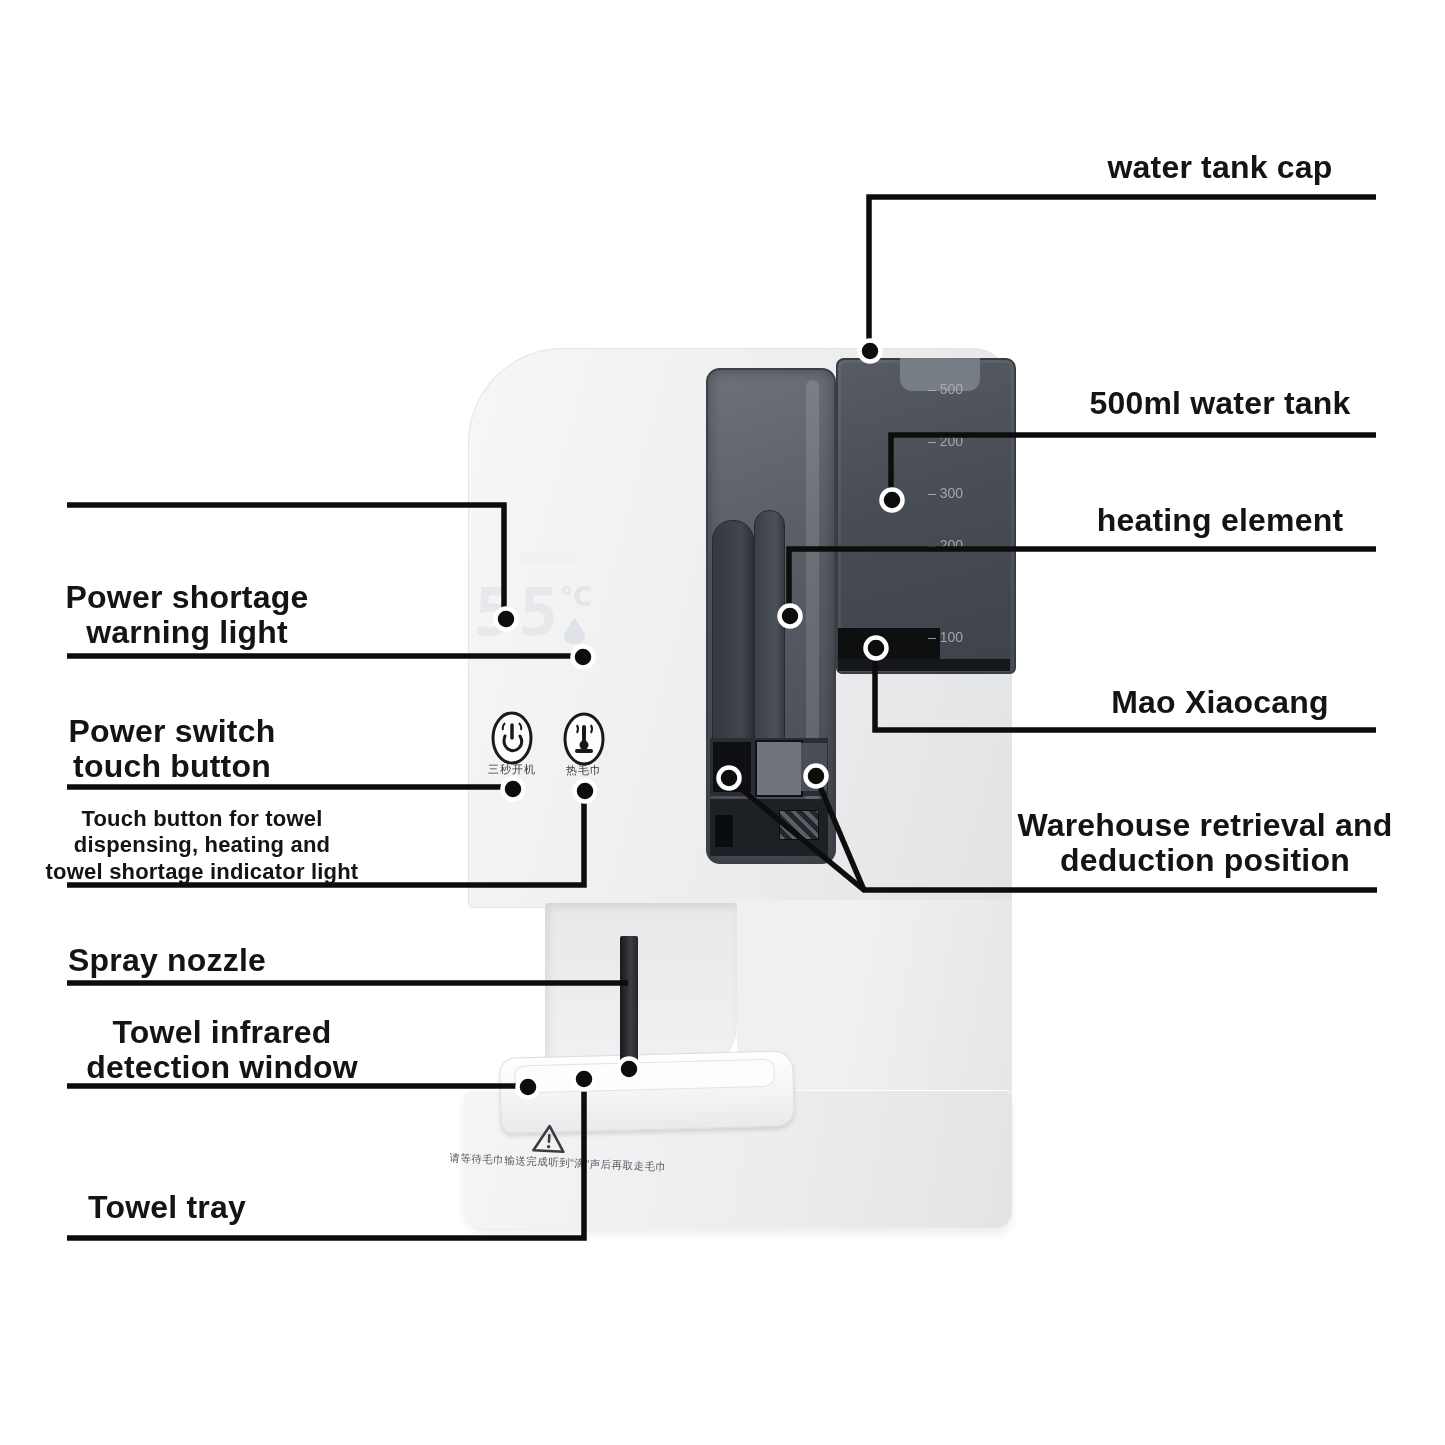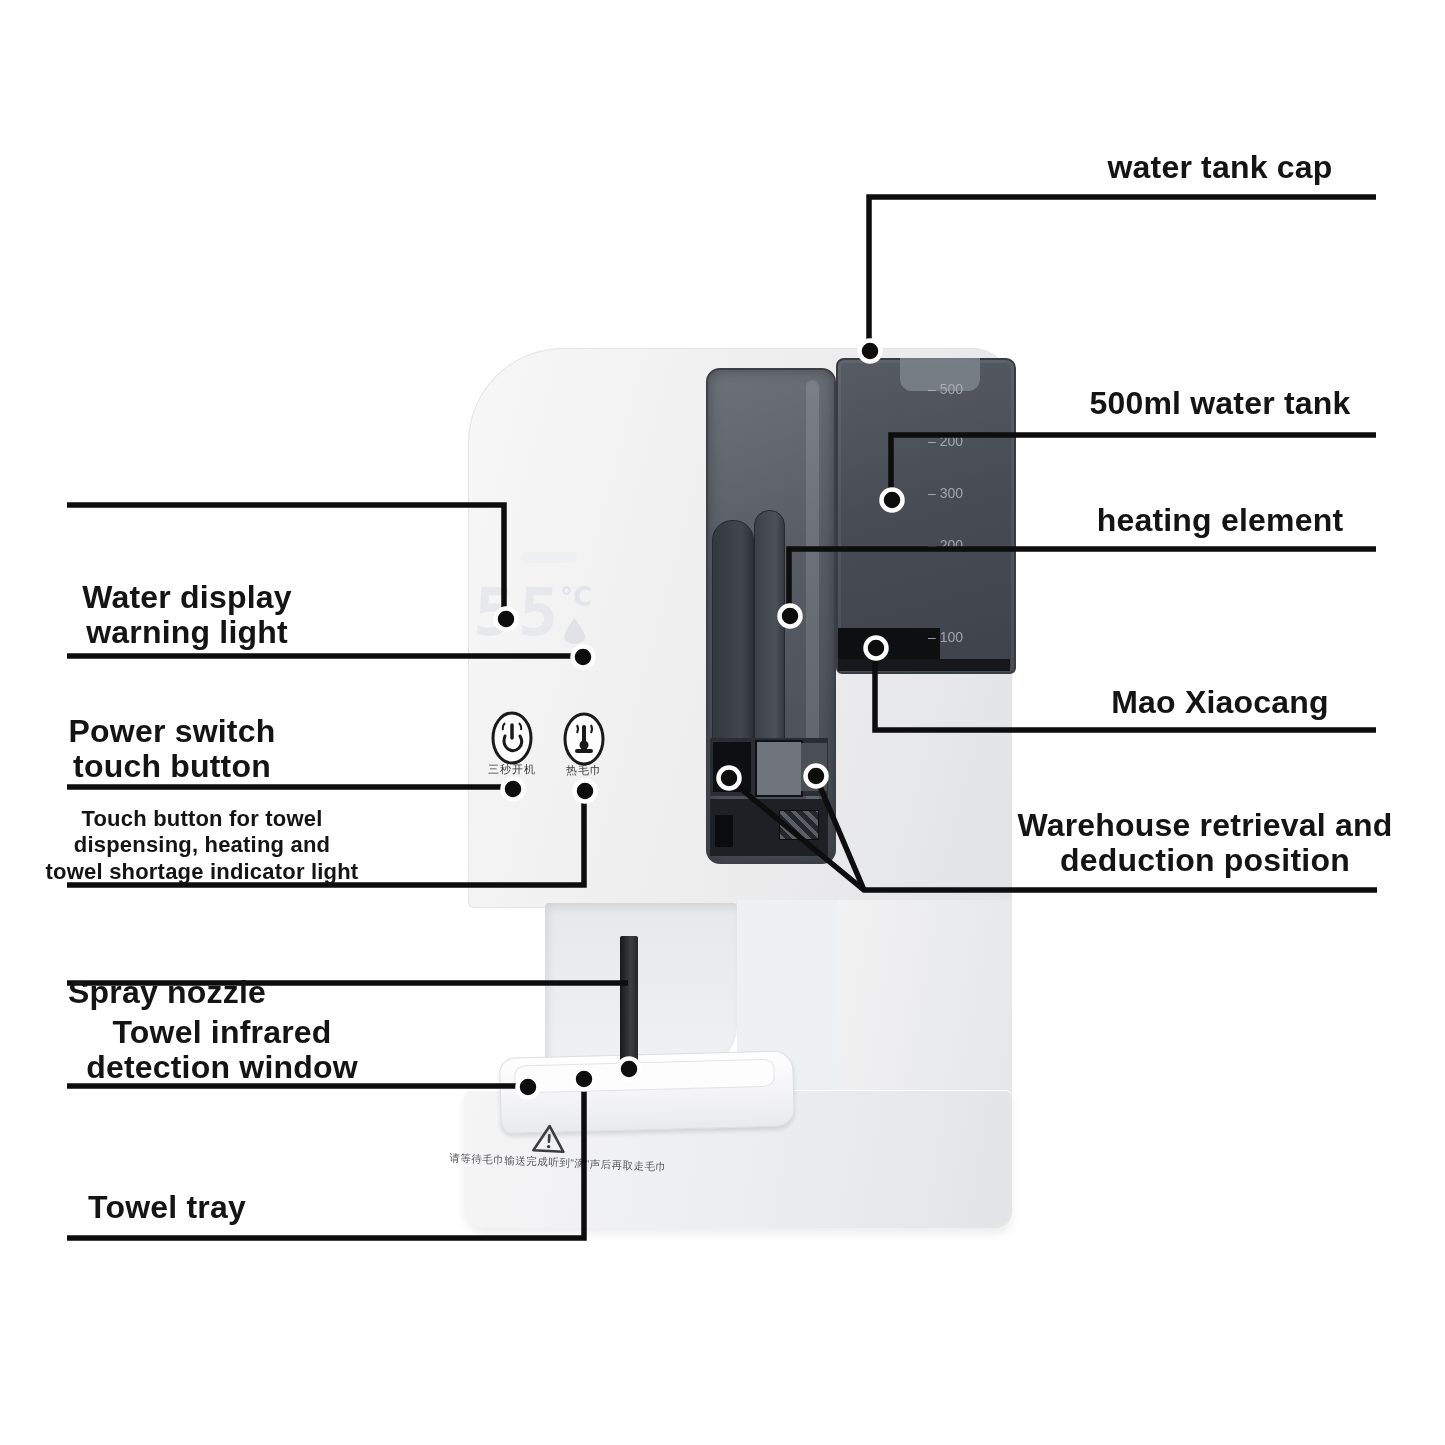--- a/index.html
+++ b/index.html
@@ -196,33 +196,33 @@
       <circle cx="870" cy="351" r="10.5"></circle>
       <circle cx="892" cy="500" r="10.5"></circle>
       <circle cx="790" cy="616" r="10.5"></circle>
       <circle cx="876" cy="648" r="10.5"></circle>
       <circle cx="729" cy="778" r="10.5"></circle>
       <circle cx="816" cy="776" r="10.5"></circle>
     </g>
   </svg>
 
   <div class="lbl" style="left:22px;top:580px;width:330px;">
-    <span>Water display</span>
+    <span>Power shortage</span>
       <span>warning light</span>
   </div>
   <div class="lbl small" style="left:22px;top:806px;width:360px;">
     <span>Touch button for towel</span>
       <span>dispensing, heating and</span>
       <span>towel shortage indicator light</span>
   </div>
   <div class="lbl" style="left:22px;top:714px;width:300px;">
     <span>Power switch</span>
       <span>touch button</span>
   </div>
-  <div class="lbl" style="left:22px;top:943px;width:290px;margin-top:32px;">
+  <div class="lbl" style="left:22px;top:943px;width:290px;">
     <span>Spray nozzle</span>
   </div>
   <div class="lbl" style="left:22px;top:1015px;width:400px;">
     <span>Towel infrared</span>
       <span>detection window</span>
   </div>
   <div class="lbl" style="left:22px;top:1190px;width:290px;">
     <span>Towel tray</span>
   </div>
 

